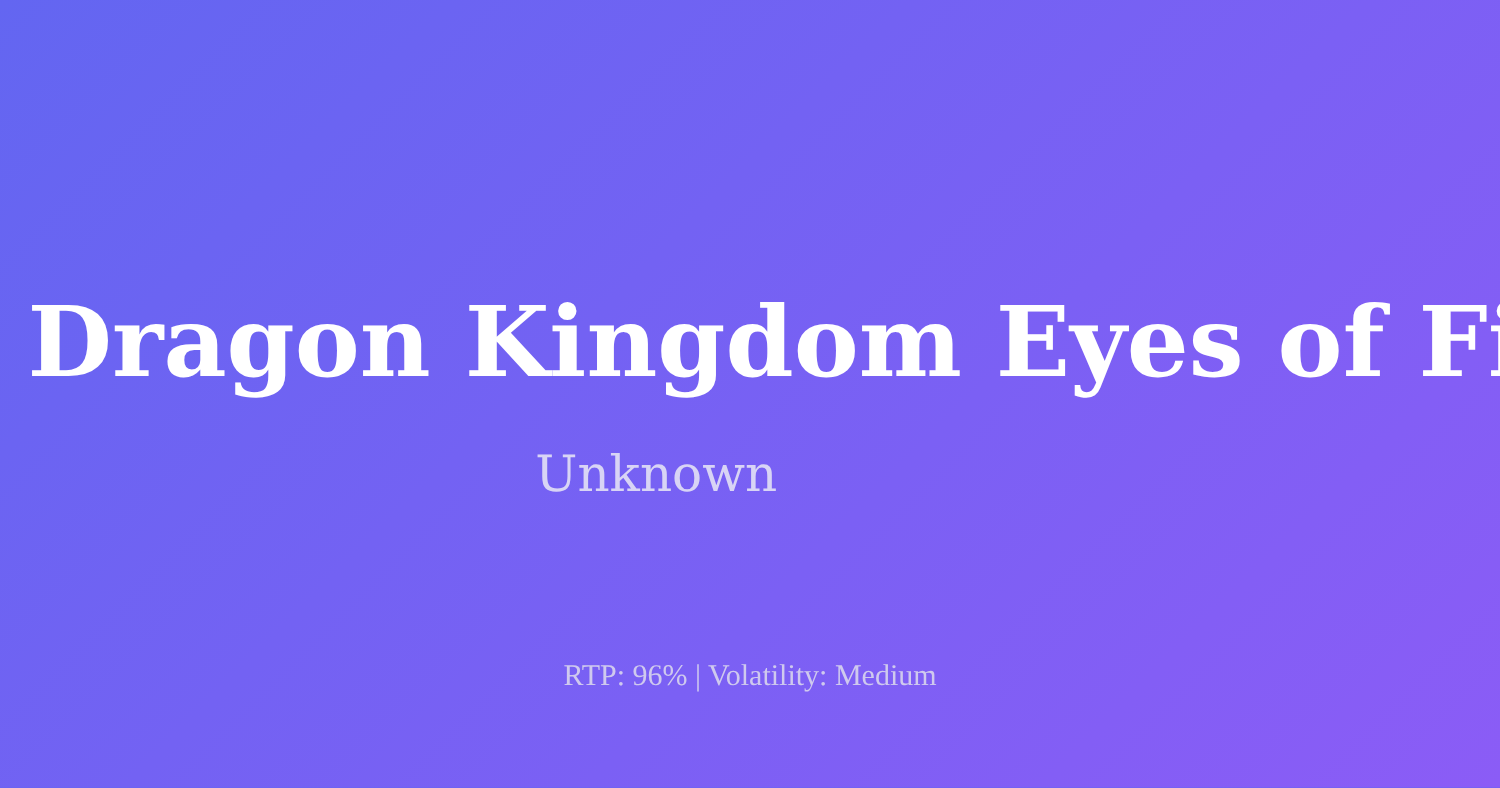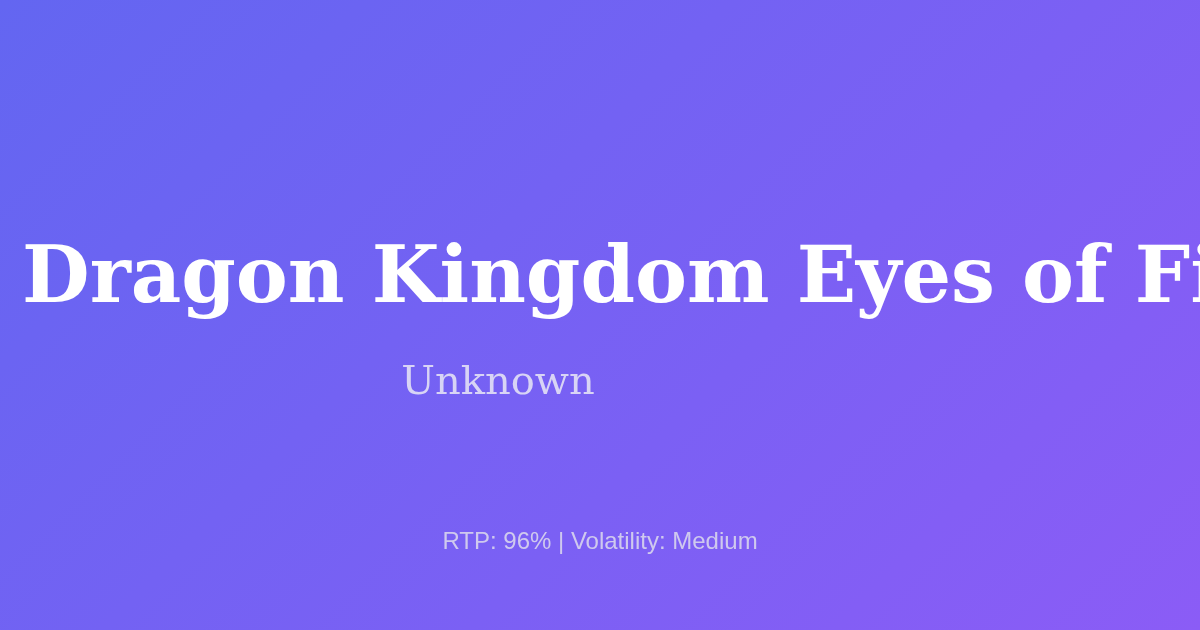--- a/index.html
+++ b/index.html
@@ -56,20 +56,21 @@
     top: -26px;
   }
 
   
   .subtitle-row {
     position: absolute;
     left: 0;
     top: 358px;
     width: 996px;
     text-align: center;
+    padding-left: 27px;
   }
 
   .game-provider {
     display: inline-block;
     margin: 0;
     font-family: "DejaVu Serif", "Liberation Serif", serif;
     font-weight: normal;
     font-size: 40px;
     line-height: 1.1;
     color: #D8D4F5;
@@ -81,21 +82,21 @@
     position: absolute;
     left: 0;
     top: 528px;
     width: 1200px;
     text-align: center;
   }
 
   .game-meta {
     display: inline-block;
     margin: 0;
-    font-family: Liberation Sans, sans-serif;
+    font-family: Liberation Serif, serif;
     font-weight: normal;
     font-size: 24px;
     line-height: 1.1;
     color: #CFC9EE;
     white-space: nowrap;
   }
 </style>
 </head>
 <body>
 

